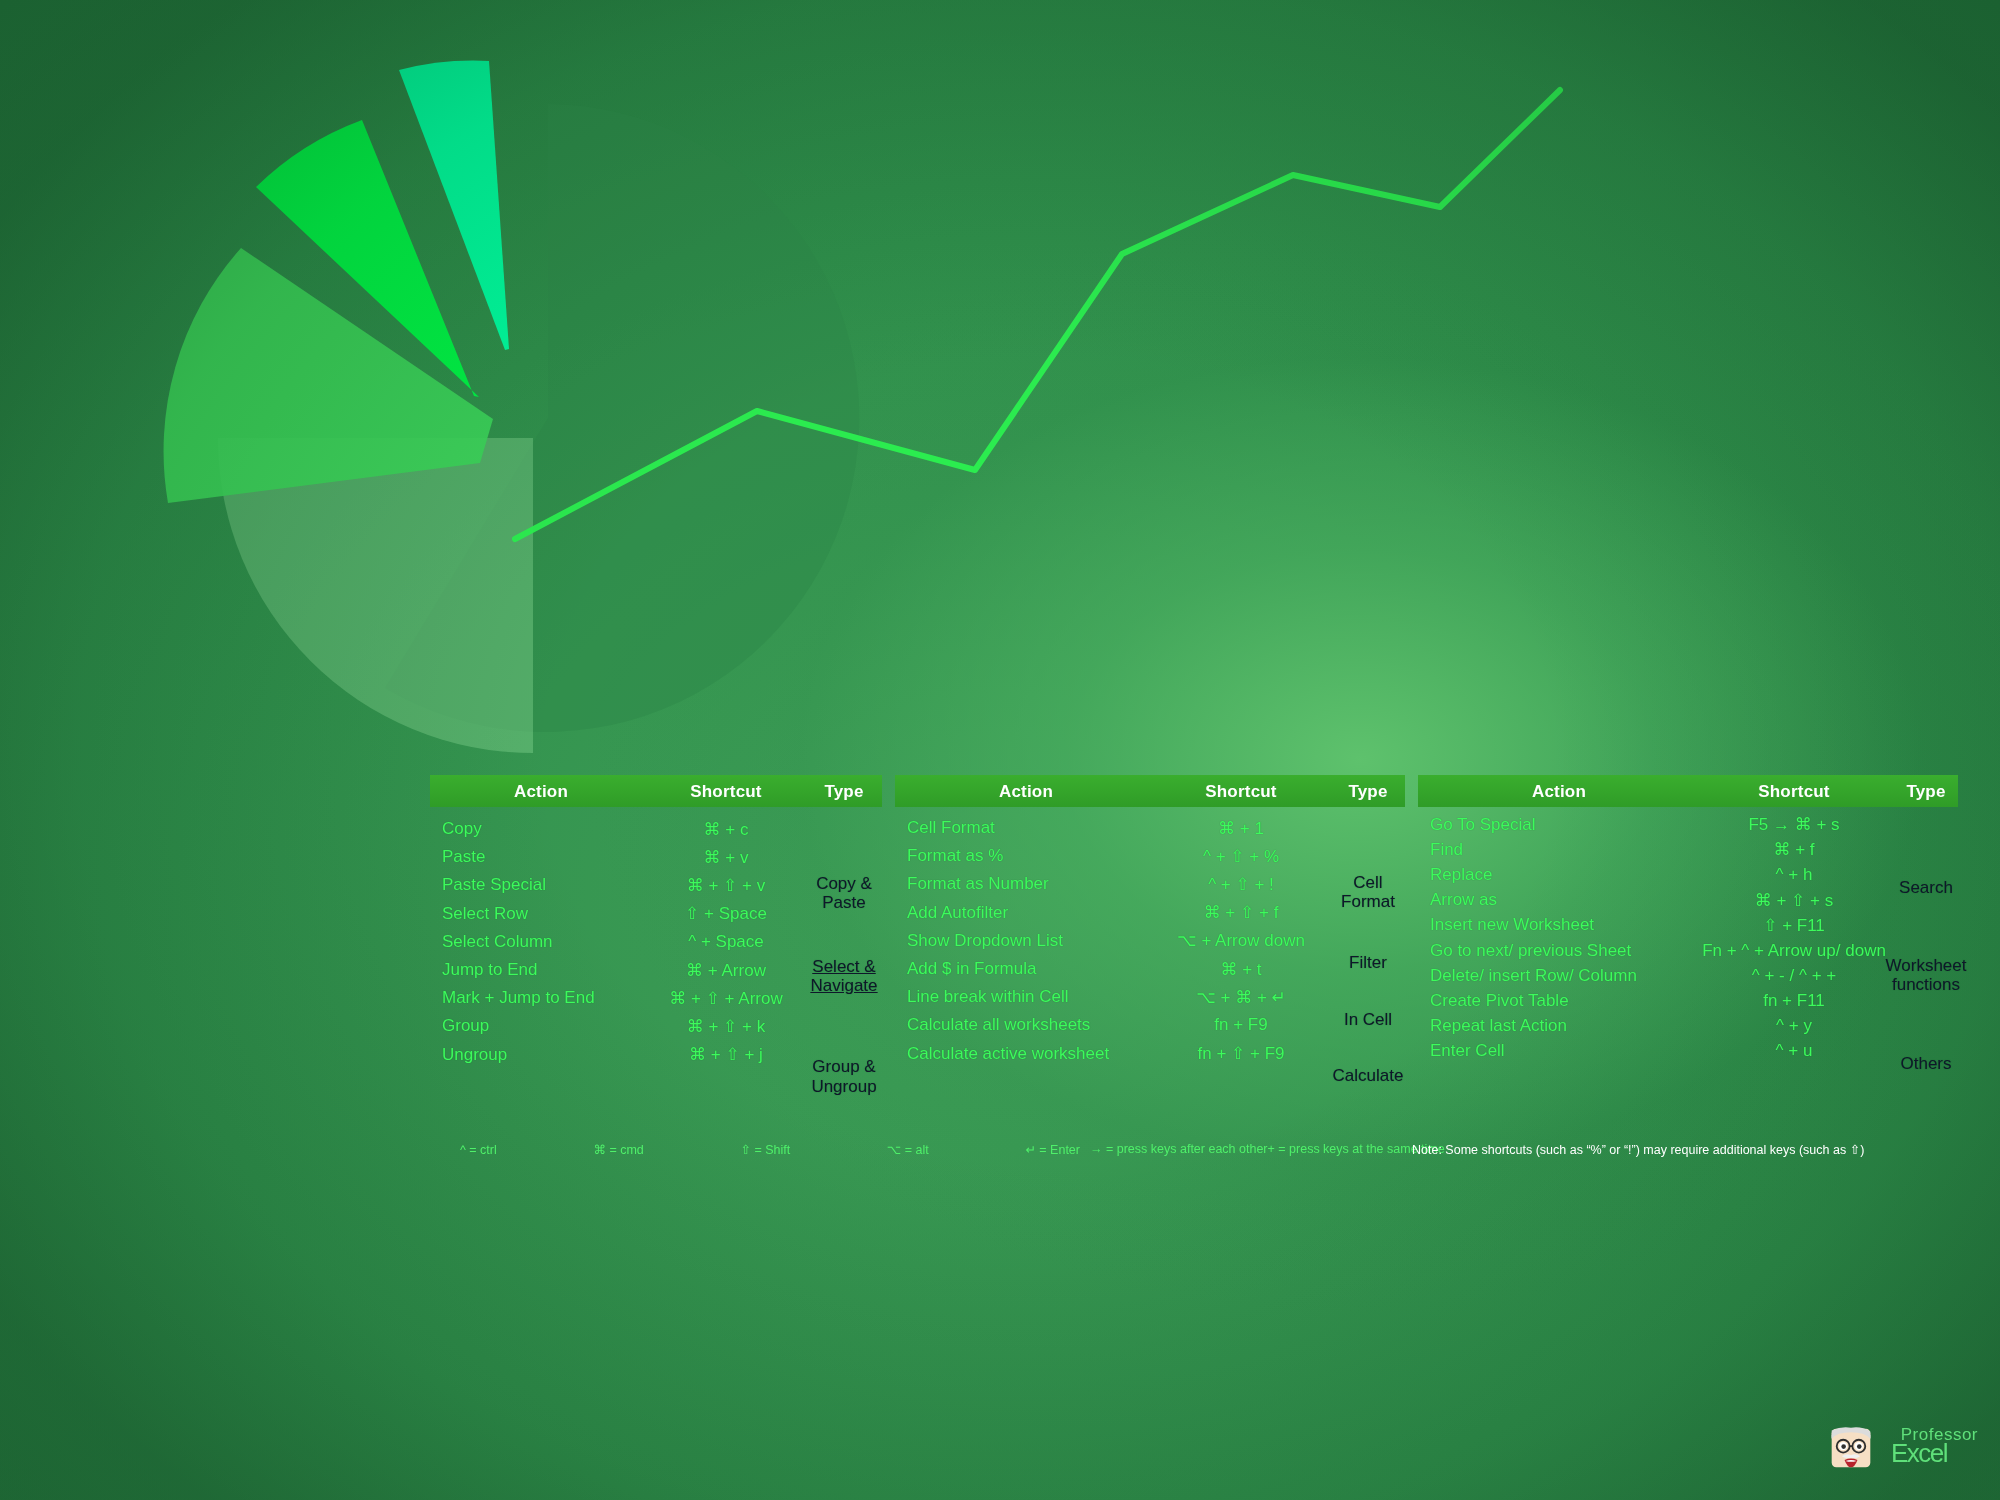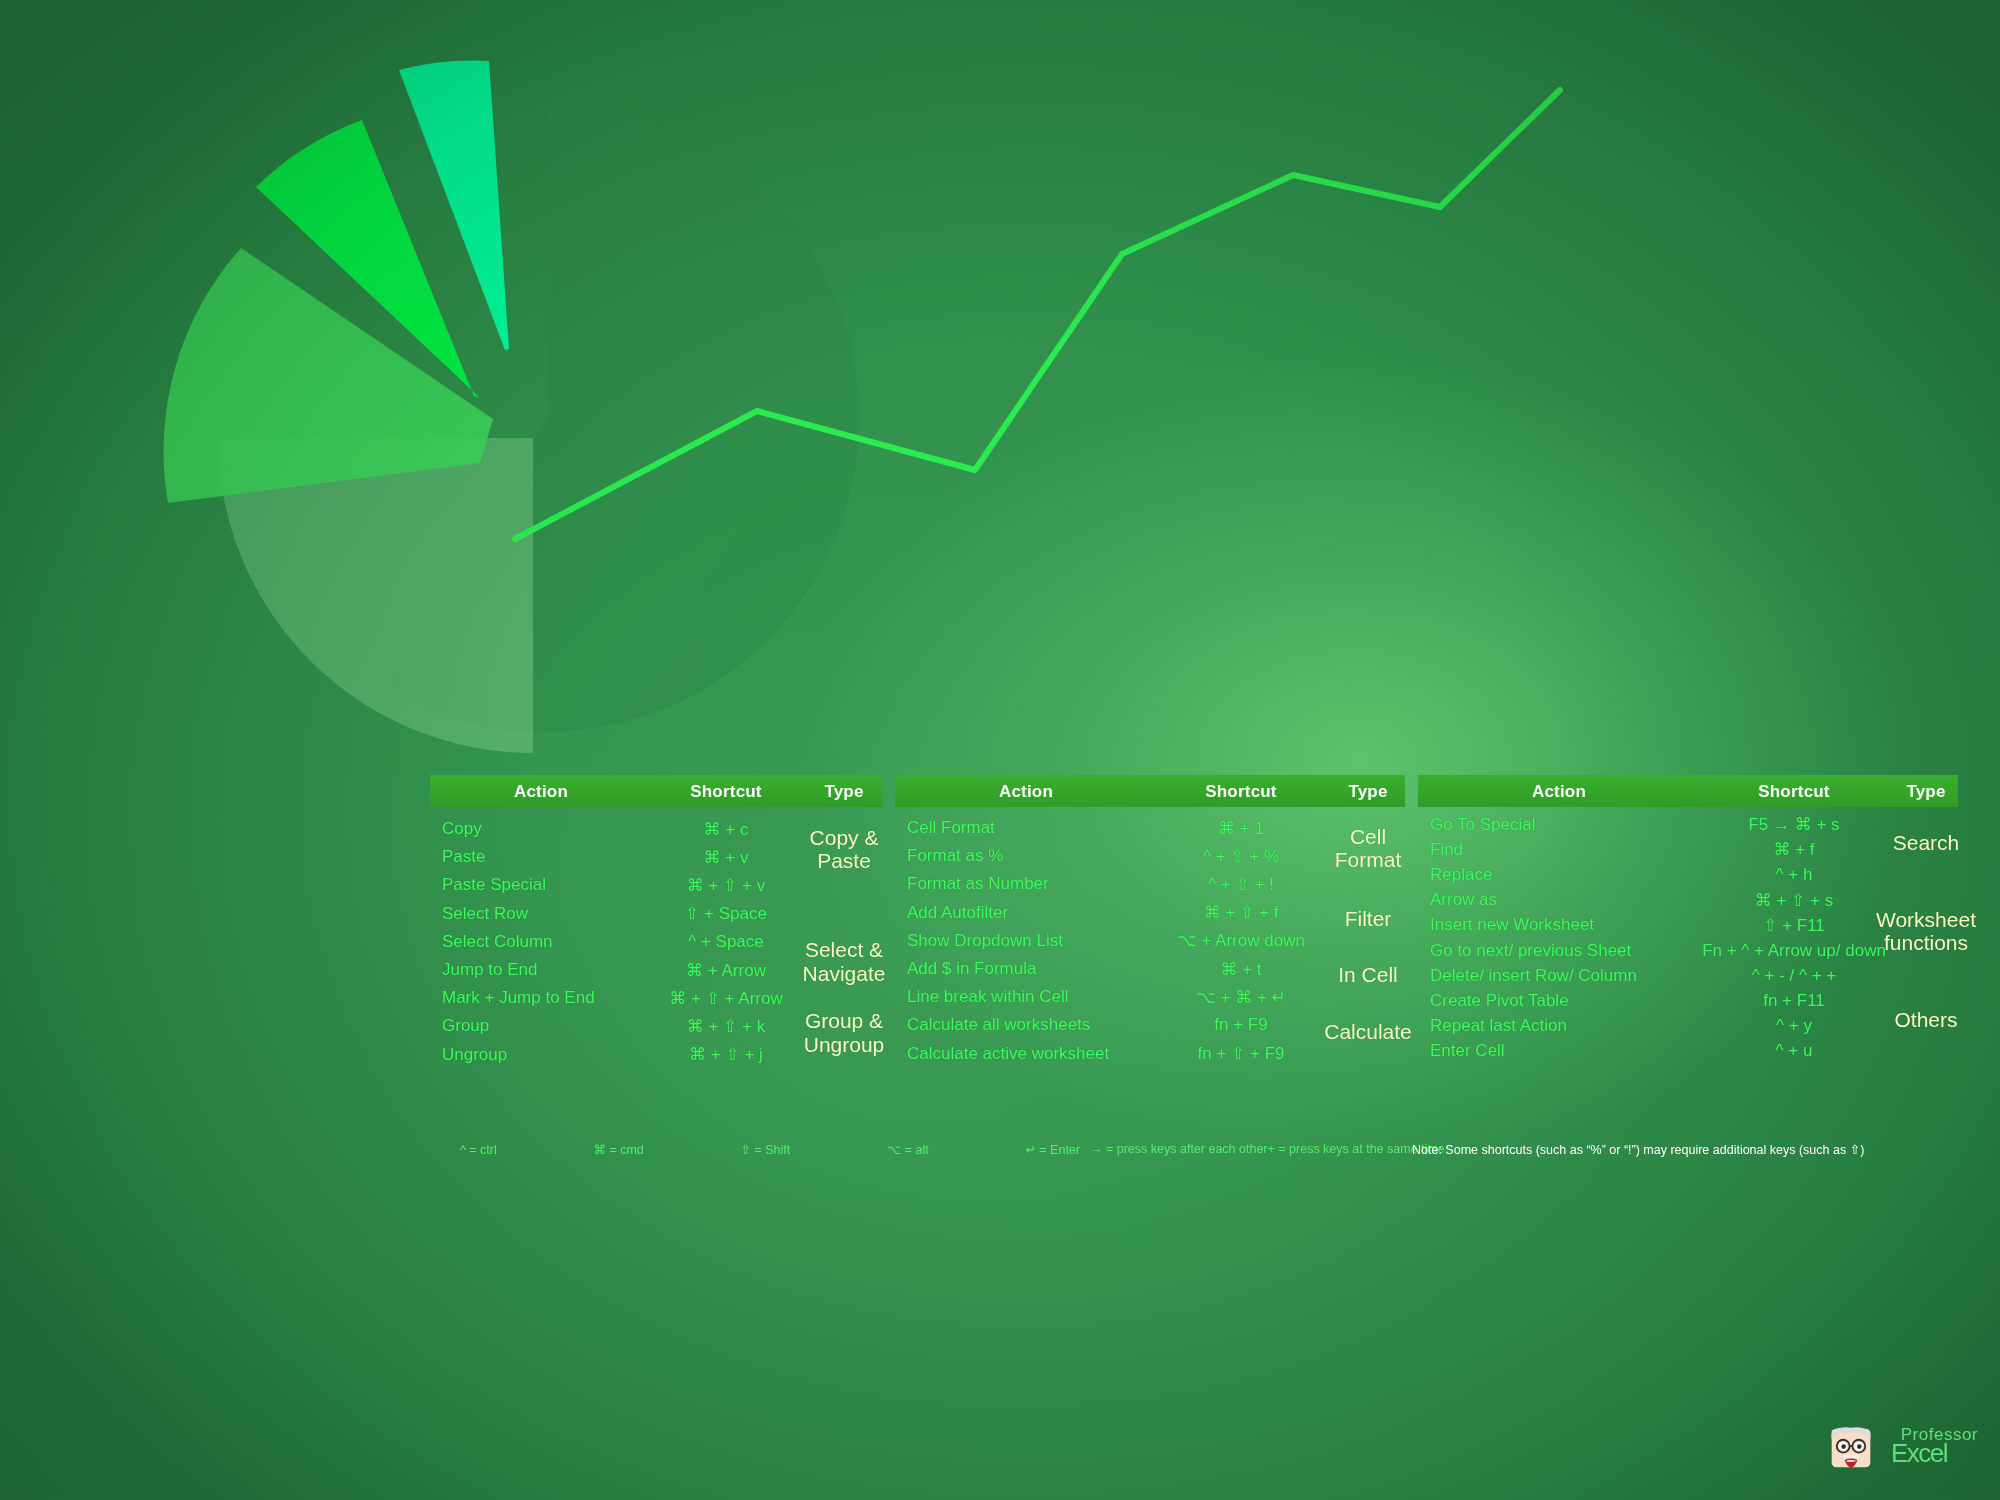--- a/index.html
+++ b/index.html
@@ -31,23 +31,24 @@
   }
   .thead .h{
     color:#ffffff;font-size:17px;font-weight:bold;text-align:center;
     letter-spacing:.2px;
   }
   .rows{padding-top:3px;}
   .row{display:flex;align-items:center;height:28px;}
   .c-action{color:#3dfb5c;font-size:17px;padding-left:6px;text-shadow:0 0 1px rgba(0,90,25,.5);}
   .c-short{color:#3dfb5c;font-size:17px;text-align:center;text-shadow:0 0 1px rgba(0,90,25,.5);}
   .typebox{
-    position:absolute;color:#fef9c3;font-size:21px;text-align:center;
+    position:absolute;color:#0f172a;font-size:17px;text-align:center;
     line-height:1.12;display:flex;align-items:center;justify-content:center;
     text-shadow:0 0 1px rgba(0,90,25,.5);
+    margin-top:44px;
   }
   .legend{
     position:absolute;display:flex;color:#4ff06a;font-size:12.5px;
     align-items:center;
   }
   .legend .li{white-space:nowrap;}
   .note{position:absolute;color:#ffffff;font-size:12.5px;white-space:nowrap;}
 
   
   #logo{position:absolute;left:1828px;top:1420px;width:150px;height:56px;display:flex;align-items:center;}
@@ -133,21 +134,21 @@
           <div class="c-short" style="position: absolute; left: 216px; width: 160px;">⌘ + ⇧ + k</div>
         </div>
         <div class="row" style="position: absolute; left: 0px; top: 225.6px; width: 452px; height: 28.2px;">
           <div class="c-action" style="position: absolute; left: 6px; width: 210px;">Ungroup</div>
           <div class="c-short" style="position: absolute; left: 216px; width: 160px;">⌘ + ⇧ + j</div>
         </div>
         <div class="typebox" style="left: 376px; width: 76px; top: 12.2px; height: 44px;">
           <span style="white-space: pre-line;">Copy &amp;
 Paste</span>
         </div>
-        <div class="typebox" style="left: 376px; width: 76px; top: 125px; height: 44px;">
+        <div class="typebox" style="left: 376px; width: 76px; top: 95px; height: 44px; text-decoration: underline;">
           <span style="white-space: pre-line;">Select &amp;
 Navigate</span>
         </div>
         <div class="typebox" style="left: 376px; width: 76px; top: 195.5px; height: 44px;">
           <span style="white-space: pre-line;">Group &amp;
 Ungroup</span>
         </div>
       </div>
     </div>
     <div class="tbl" style="left: 895px; top: 775px; width: 510px;">

